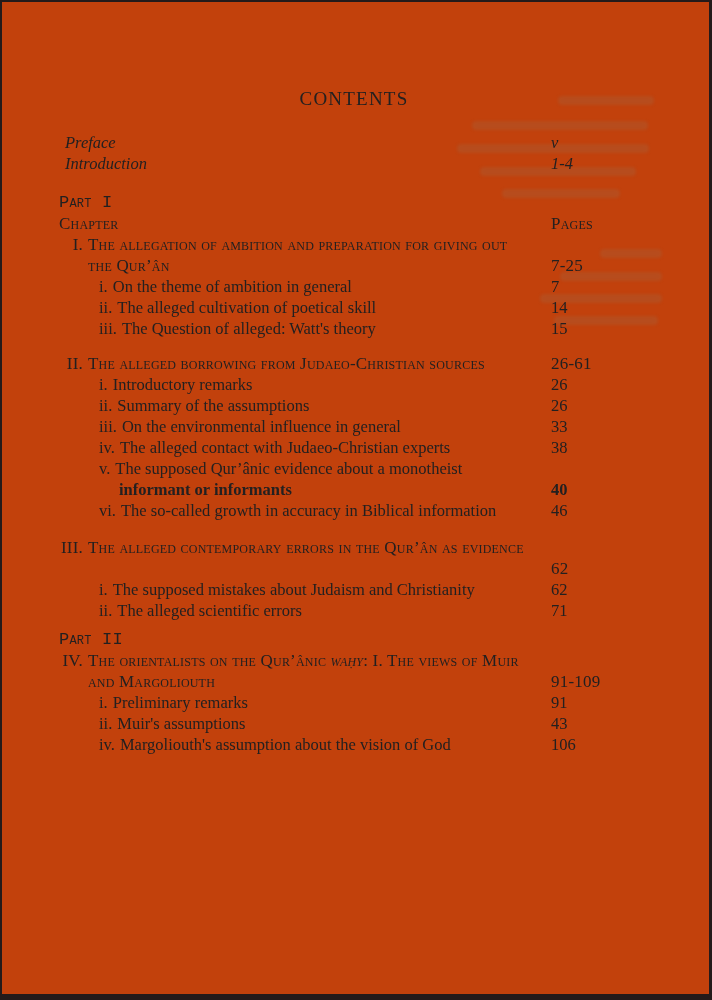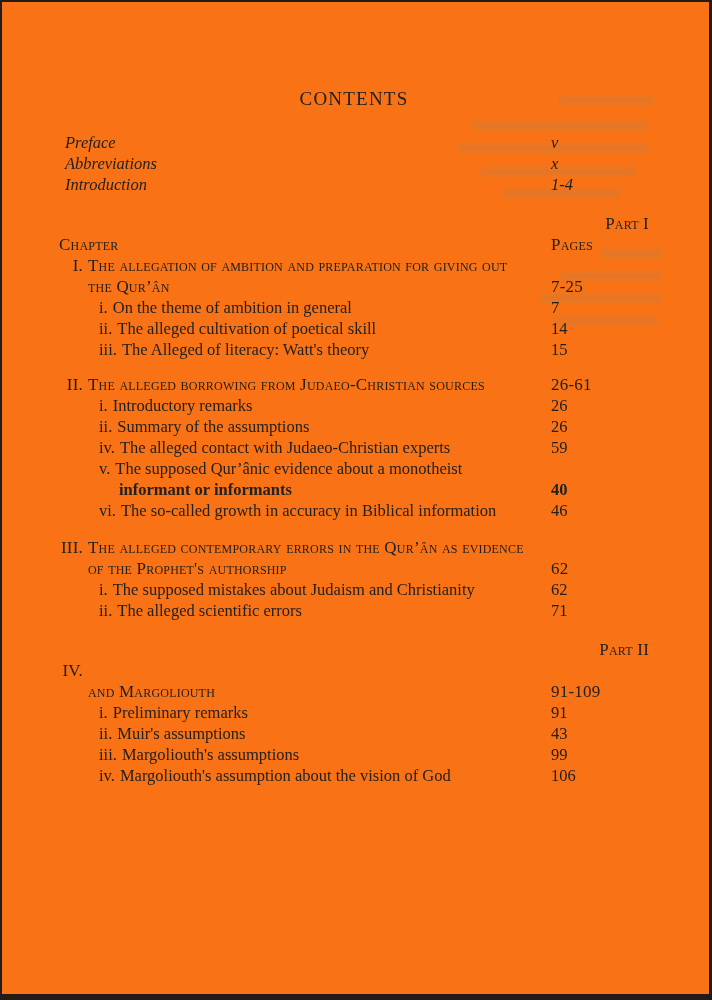--- a/index.html
+++ b/index.html
@@ -5,21 +5,21 @@
   html, body {
     margin: 0;
     padding: 0;
     background: #ffffff;
   }
   .page {
     position: relative;
     width: 712px;
     height: 1000px;
     box-sizing: border-box;
-    background: #f97316;
+    background: #c2410c;
     border-style: solid;
     border-color: #241a1a;
     border-width: 2px 3px 6px 2px;
     overflow: hidden;
     font-family: "Liberation Serif", "DejaVu Serif", serif;
     color: #232020;
     font-size: 16.5px;
   }
   .content {
     position: absolute;
@@ -33,29 +33,29 @@
     min-height: 21px;
     white-space: nowrap;
   }
   .title {
     margin-top: 86px;
     line-height: 22px;
     text-align: center;
     font-size: 19px;
     letter-spacing: 1.2px;
   }
-  .center { text-align: right; }
+  .center { text-align: left; font-family: Liberation Mono, monospace; }
   .sc { font-variant: small-caps; font-size: 17px; letter-spacing: 0.2px; }
   .it { font-style: italic; }
   .fm-block { margin-top: 22px; }
   .fm { padding-left: 6px; font-style: italic; }
   .part1-block { margin-top: 18px; }
   .ch2-block { margin-top: 14px; }
   .ch3-block { margin-top: 16px; }
-  .part2-block { margin-top: 18px; }
+  .part2-block { margin-top: 8px; }
   .chead { display: flex; }
   .cnum {
     display: inline-block;
     width: 24px;
     text-align: right;
     margin-right: 5px;
     flex: 0 0 24px;
   }
   .chwrap { padding-left: 29px; }
   .item { padding-left: 40px; }
@@ -103,24 +103,20 @@
   <div class="content">
 
     <div class="row title">CONTENTS</div>
 
     <div class="fm-block">
       <div class="row fm">
         <span>Preface</span>
         <span class="pg">v</span>
       </div>
       <div class="row fm">
-        <span>Abbreviations</span>
-        <span class="pg">x</span>
-      </div>
-      <div class="row fm">
         <span>Introduction</span>
         <span class="pg">1-4</span>
       </div>
     </div>
 
     <div class="part1-block">
       <div class="row center sc">Part I</div>
 
       <div class="row sc">
         <span>Chapter</span>
@@ -137,97 +133,97 @@
       </div>
       <div class="row item">
         <span class="inum">i.</span><span>On the theme of ambition in general</span>
         <span class="pg">7</span>
       </div>
       <div class="row item">
         <span class="inum">ii.</span><span>The alleged cultivation of poetical skill</span>
         <span class="pg">14</span>
       </div>
       <div class="row item">
-        <span class="inum">iii.</span><span>The Alleged of literacy: Watt's theory</span>
+        <span class="inum">iii.</span><span>The Question of alleged: Watt's theory</span>
         <span class="pg">15</span>
       </div>
 
       <div class="ch2-block">
         <div class="row chead sc">
           <span class="cnum">II.</span>
             <span>The alleged borrowing from Judaeo-Christian sources</span>
           <span class="pg">26-61</span>
         </div>
         <div class="row item">
           <span class="inum">i.</span><span>Introductory remarks</span>
           <span class="pg">26</span>
         </div>
         <div class="row item">
           <span class="inum">ii.</span><span>Summary of the assumptions</span>
           <span class="pg">26</span>
         </div>
         <div class="row item">
+          <span class="inum">iii.</span><span>On the environmental influence in general</span>
+          <span class="pg">33</span>
+        </div>
+        <div class="row item">
           <span class="inum">iv.</span><span>The alleged contact with Judaeo-Christian experts</span>
-          <span class="pg">59</span>
+          <span class="pg">38</span>
         </div>
         <div class="row item">
           <span class="inum">v.</span><span>The supposed Qur’ânic evidence about a monotheist</span>
         </div>
         <div class="row itemwrap">
           <span>informant or informants</span>
           <span class="pg">40</span>
         </div>
         <div class="row item">
           <span class="inum">vi.</span><span>The so-called growth in accuracy in Biblical information</span>
           <span class="pg">46</span>
         </div>
       </div>
 
       <div class="ch3-block">
         <div class="row chead sc">
           <span class="cnum">III.</span>
             <span>The alleged contemporary errors in the Qur’ân as evidence</span>
         </div>
         <div class="row chwrap sc">
-          <span>of the Prophet's authorship</span>
           <span class="pg">62</span>
         </div>
         <div class="row item">
           <span class="inum">i.</span><span>The supposed mistakes about Judaism and Christianity</span>
           <span class="pg">62</span>
         </div>
         <div class="row item">
           <span class="inum">ii.</span><span>The alleged scientific errors</span>
           <span class="pg">71</span>
         </div>
       </div>
     </div>
 
     <div class="part2-block">
       <div class="row center sc">Part II</div>
 
       <div class="row chead sc">
         <span class="cnum">IV.</span>
+          <span><span>The orientalists on the Qur’ânic </span><span class="it">waḥy</span><span>: I. The views of Muir</span></span>
       </div>
       <div class="row chwrap sc">
         <span>and Margoliouth</span>
         <span class="pg">91-109</span>
       </div>
       <div class="row item">
         <span class="inum">i.</span><span>Preliminary remarks</span>
         <span class="pg">91</span>
       </div>
       <div class="row item">
         <span class="inum">ii.</span><span>Muir's assumptions</span>
         <span class="pg">43</span>
       </div>
       <div class="row item">
-        <span class="inum">iii.</span><span>Margoliouth's assumptions</span>
-        <span class="pg">99</span>
-      </div>
-      <div class="row item">
         <span class="inum">iv.</span><span>Margoliouth's assumption about the vision of God</span>
         <span class="pg">106</span>
       </div>
     </div>
 
   </div>
 </div>
 
 </body></html>

